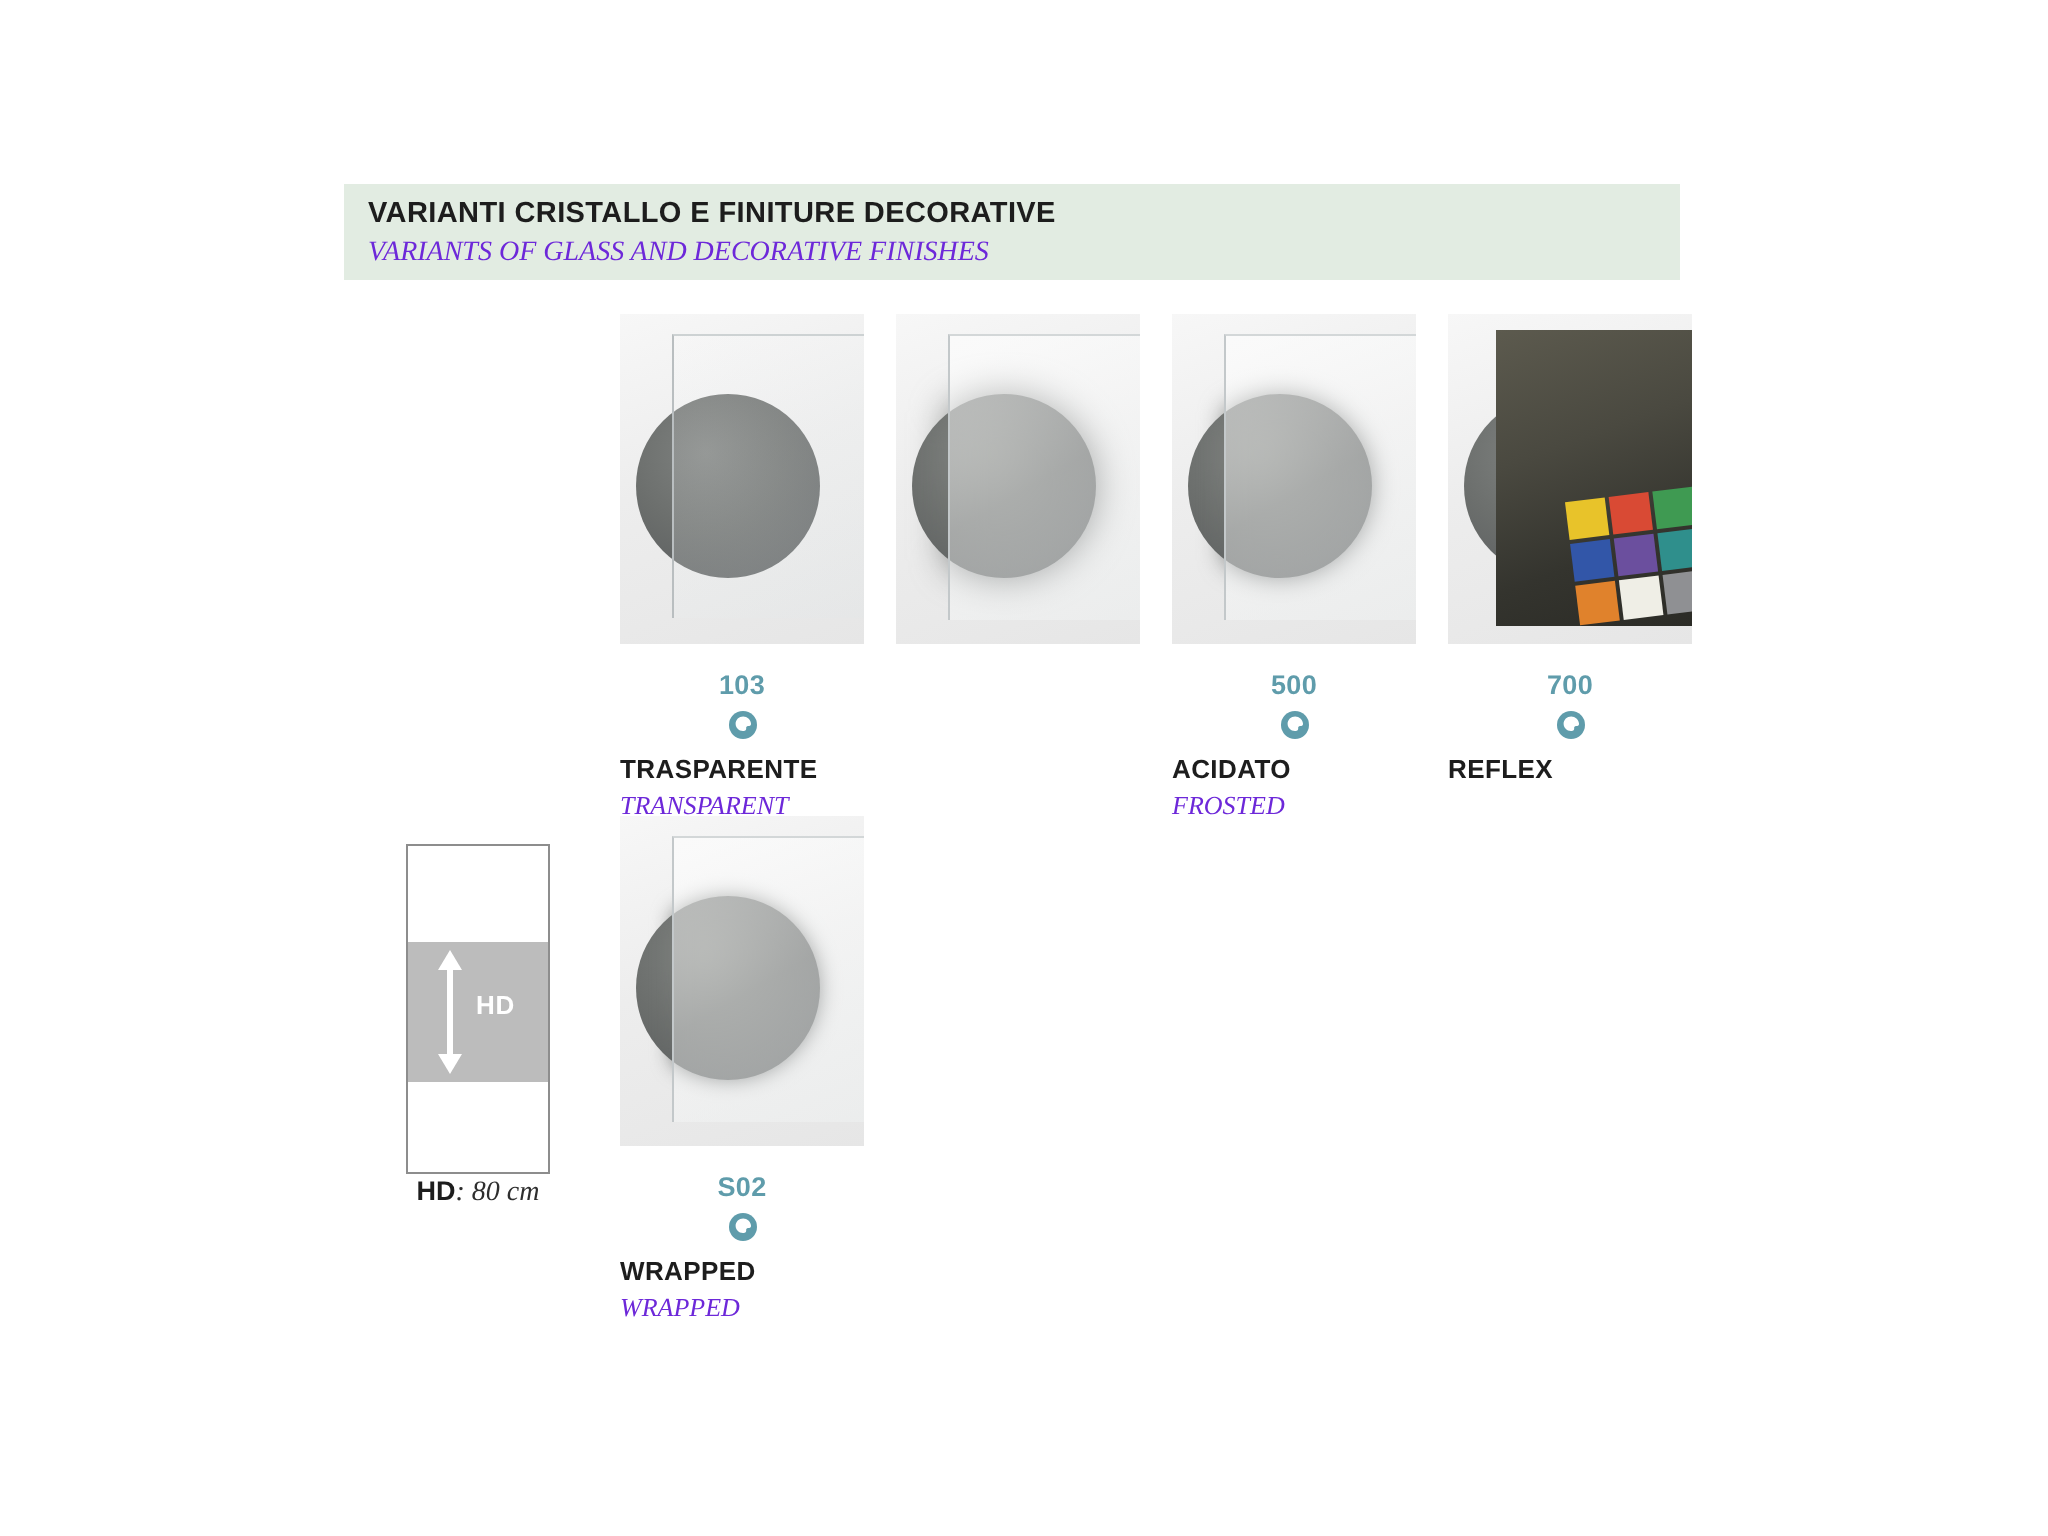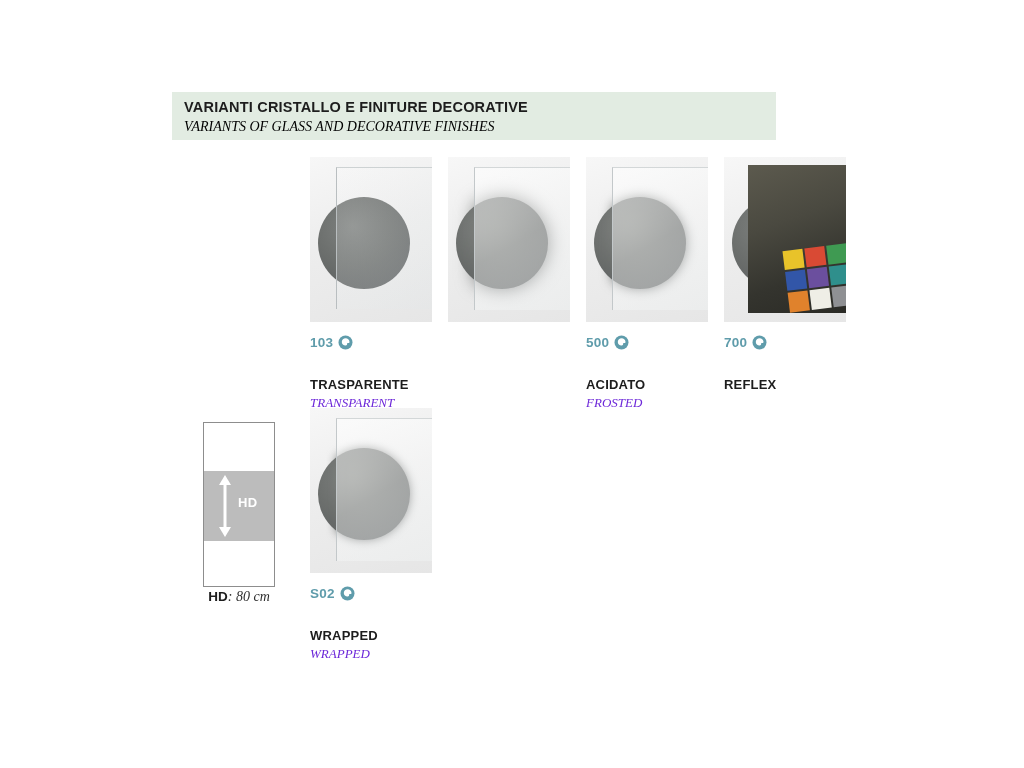--- a/index.html
+++ b/index.html
@@ -14,40 +14,40 @@
     font-family: "Liberation Sans", sans-serif;
     overflow: hidden;
     position: relative;
   }
 
   
   .header-band {
     position: absolute;
     left: 172px;
     top: 92px;
-    width: 604px;
+    width: 668px;
     height: 48px;
     background: #e2ece2;
     padding: 6px 11px 0 12px;
     box-sizing: border-box;
   }
   .header-title {
     font-family: "Liberation Sans", sans-serif;
     font-weight: bold;
     font-size: 14.5px;
     letter-spacing: 0.2px;
     color: #1d1d1d;
     line-height: 18px;
     white-space: nowrap;
   }
   .header-subtitle {
     font-family: "Liberation Serif", serif;
     font-style: italic;
     font-size: 14px;
-    color: #000000;
+    color: #6d28d9;
     line-height: 18px;
     margin-top: 2px;
     white-space: nowrap;
   }
 
   
   .row {
     position: absolute;
     display: flex;
     align-items: flex-start;
@@ -181,22 +181,24 @@
       rgba(255,255,255,0.05) 11px
     );
     -webkit-mask-image: linear-gradient(90deg, #000 0%, #000 48%, rgba(0,0,0,0.35) 78%, rgba(0,0,0,0) 100%);
     mask-image: linear-gradient(90deg, #000 0%, #000 48%, rgba(0,0,0,0.35) 78%, rgba(0,0,0,0) 100%);
   }
 
   
   .caption { margin-top: 13px; }
   .code-line {
     display: flex;
+    align-items: center;
     gap: 5px;
     height: 18px;
+    flex-direction: column;
   }
   .code {
     font-family: "Liberation Sans", sans-serif;
     font-weight: bold;
     font-size: 13.5px;
     color: #5f9cab;
     letter-spacing: 0.2px;
   }
   .drop-icon { display: block; }
   .name {

